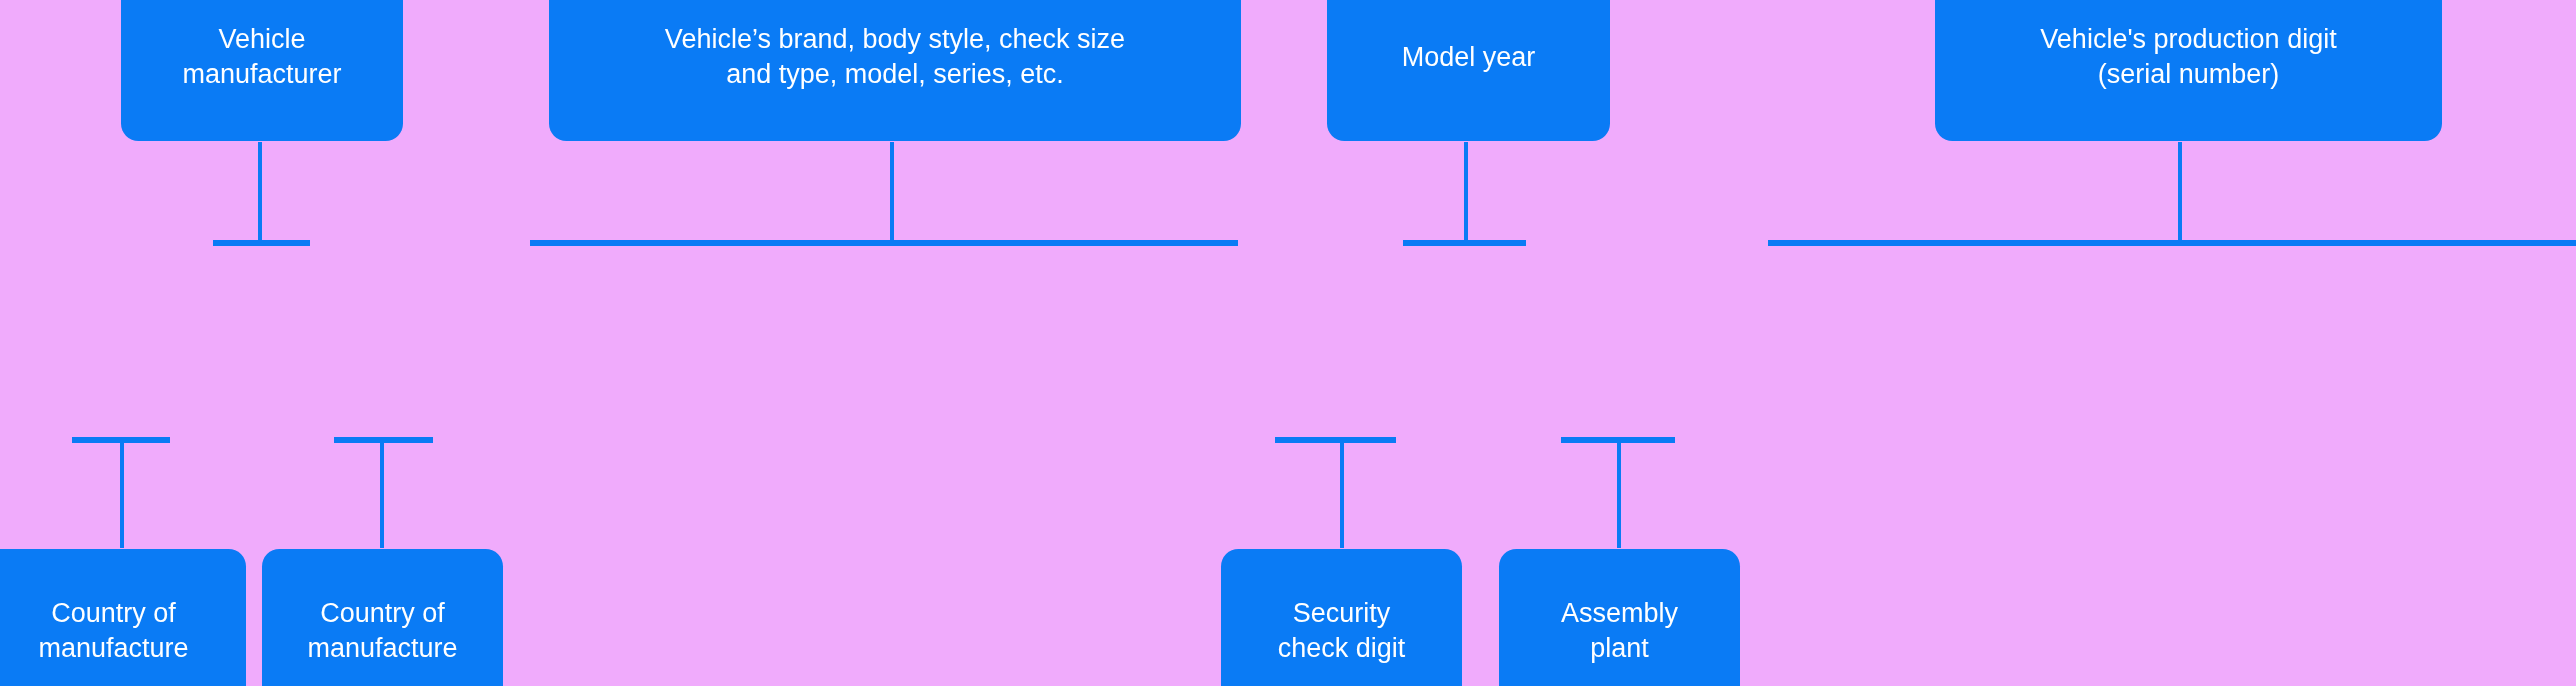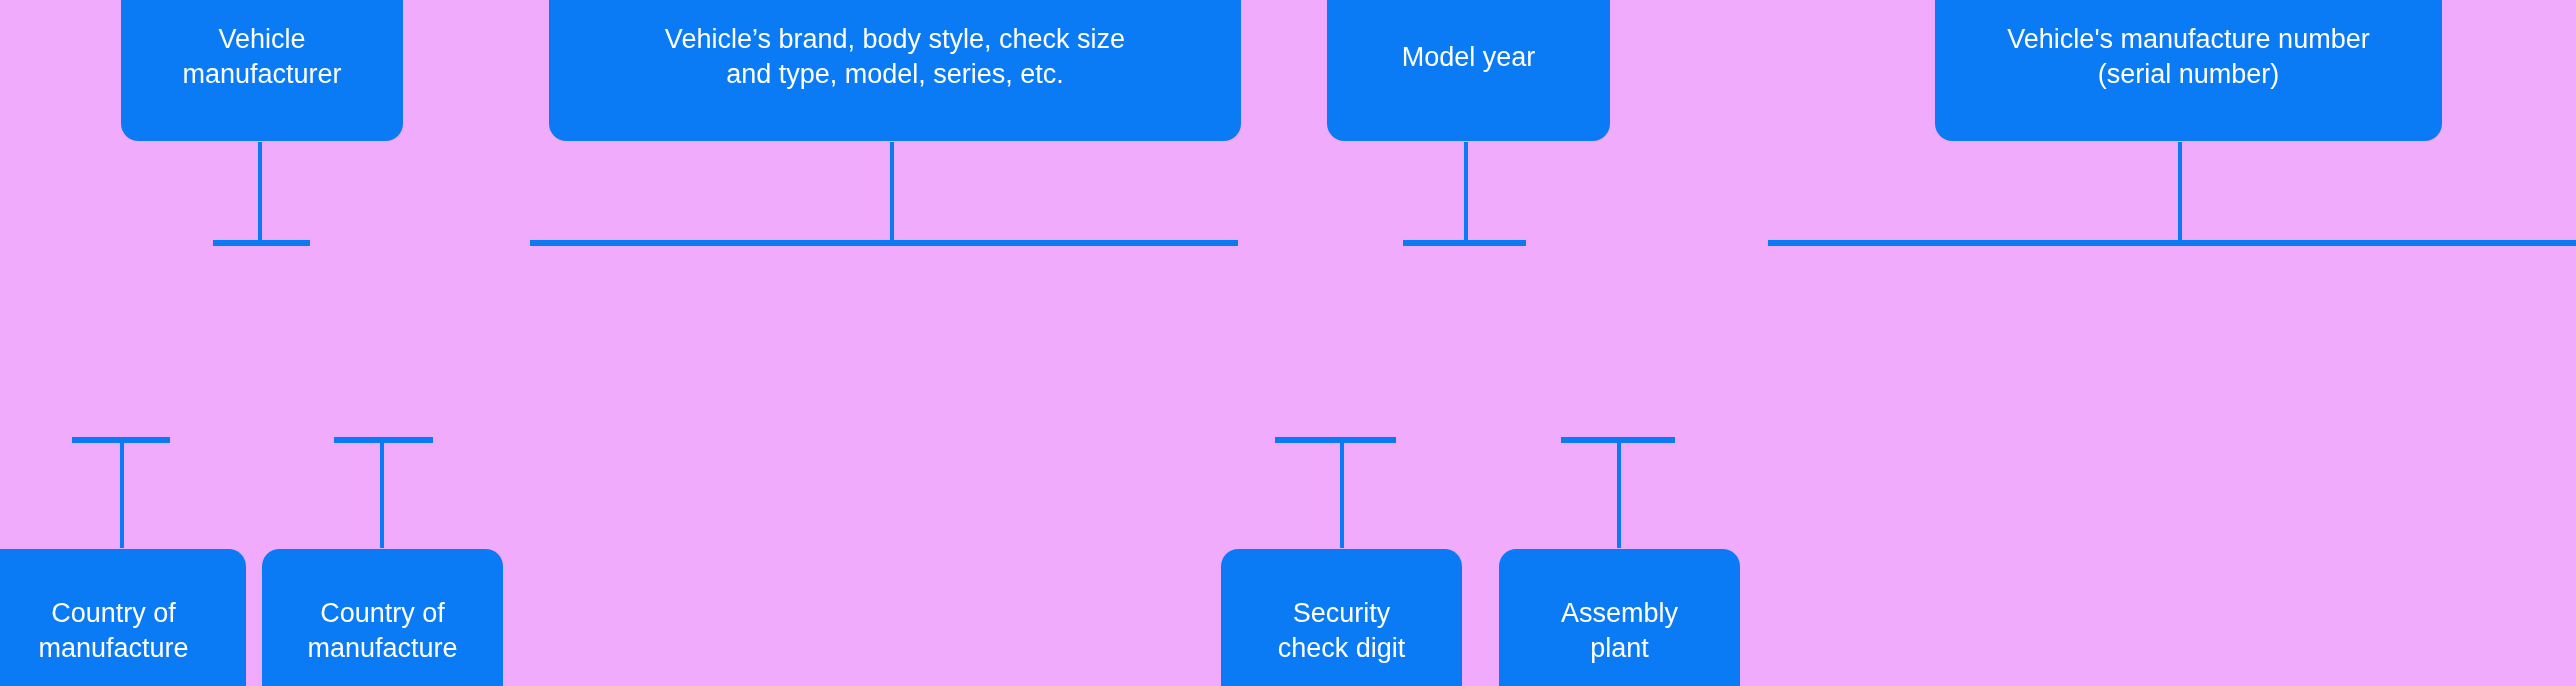--- a/index.html
+++ b/index.html
@@ -57,21 +57,21 @@
 manufacturer</span></div>
     <div class="hline" style="left: 530px; top: 240px; width: 708px; background: rgb(10, 123, 245);"></div>
     <div class="vline" style="left: 890px; top: 142px; height: 99px; background: rgb(10, 123, 245);"></div>
     <div class="node" style="left: 549px; top: -27px; width: 692px; height: 168px; background: rgb(10, 123, 245); color: rgb(255, 255, 255);"><span class="node-label">Vehicle’s brand, body style, check size
 and type, model, series, etc.</span></div>
     <div class="hline" style="left: 1403px; top: 240px; width: 123px; background: rgb(10, 123, 245);"></div>
     <div class="vline" style="left: 1464px; top: 142px; height: 99px; background: rgb(10, 123, 245);"></div>
     <div class="node" style="left: 1327px; top: -27px; width: 283px; height: 168px; background: rgb(10, 123, 245); color: rgb(255, 255, 255);"><span class="node-label">Model year</span></div>
     <div class="hline" style="left: 1768px; top: 240px; width: 808px; background: rgb(10, 123, 245);"></div>
     <div class="vline" style="left: 2178px; top: 142px; height: 99px; background: rgb(10, 123, 245);"></div>
-    <div class="node" style="left: 1935px; top: -27px; width: 507px; height: 168px; background: rgb(10, 123, 245); color: rgb(255, 255, 255);"><span class="node-label">Vehicle's manufacture number
+    <div class="node" style="left: 1935px; top: -27px; width: 507px; height: 168px; background: rgb(10, 123, 245); color: rgb(255, 255, 255);"><span class="node-label">Vehicle's production digit
 (serial number)</span></div>
     <div class="hline" style="left: 72px; top: 437px; width: 98px; background: rgb(10, 123, 245);"></div>
     <div class="vline" style="left: 120px; top: 443px; height: 105px; background: rgb(10, 123, 245);"></div>
     <div class="node" style="left: -19px; top: 549px; width: 265px; height: 164px; background: rgb(10, 123, 245); color: rgb(255, 255, 255);"><span class="node-label">Country of
 manufacture</span></div>
     <div class="hline" style="left: 334px; top: 437px; width: 99px; background: rgb(10, 123, 245);"></div>
     <div class="vline" style="left: 380px; top: 443px; height: 105px; background: rgb(10, 123, 245);"></div>
     <div class="node" style="left: 262px; top: 549px; width: 241px; height: 164px; background: rgb(10, 123, 245); color: rgb(255, 255, 255);"><span class="node-label">Country of
 manufacture</span></div>
     <div class="hline" style="left: 1275px; top: 437px; width: 121px; background: rgb(10, 123, 245);"></div>

